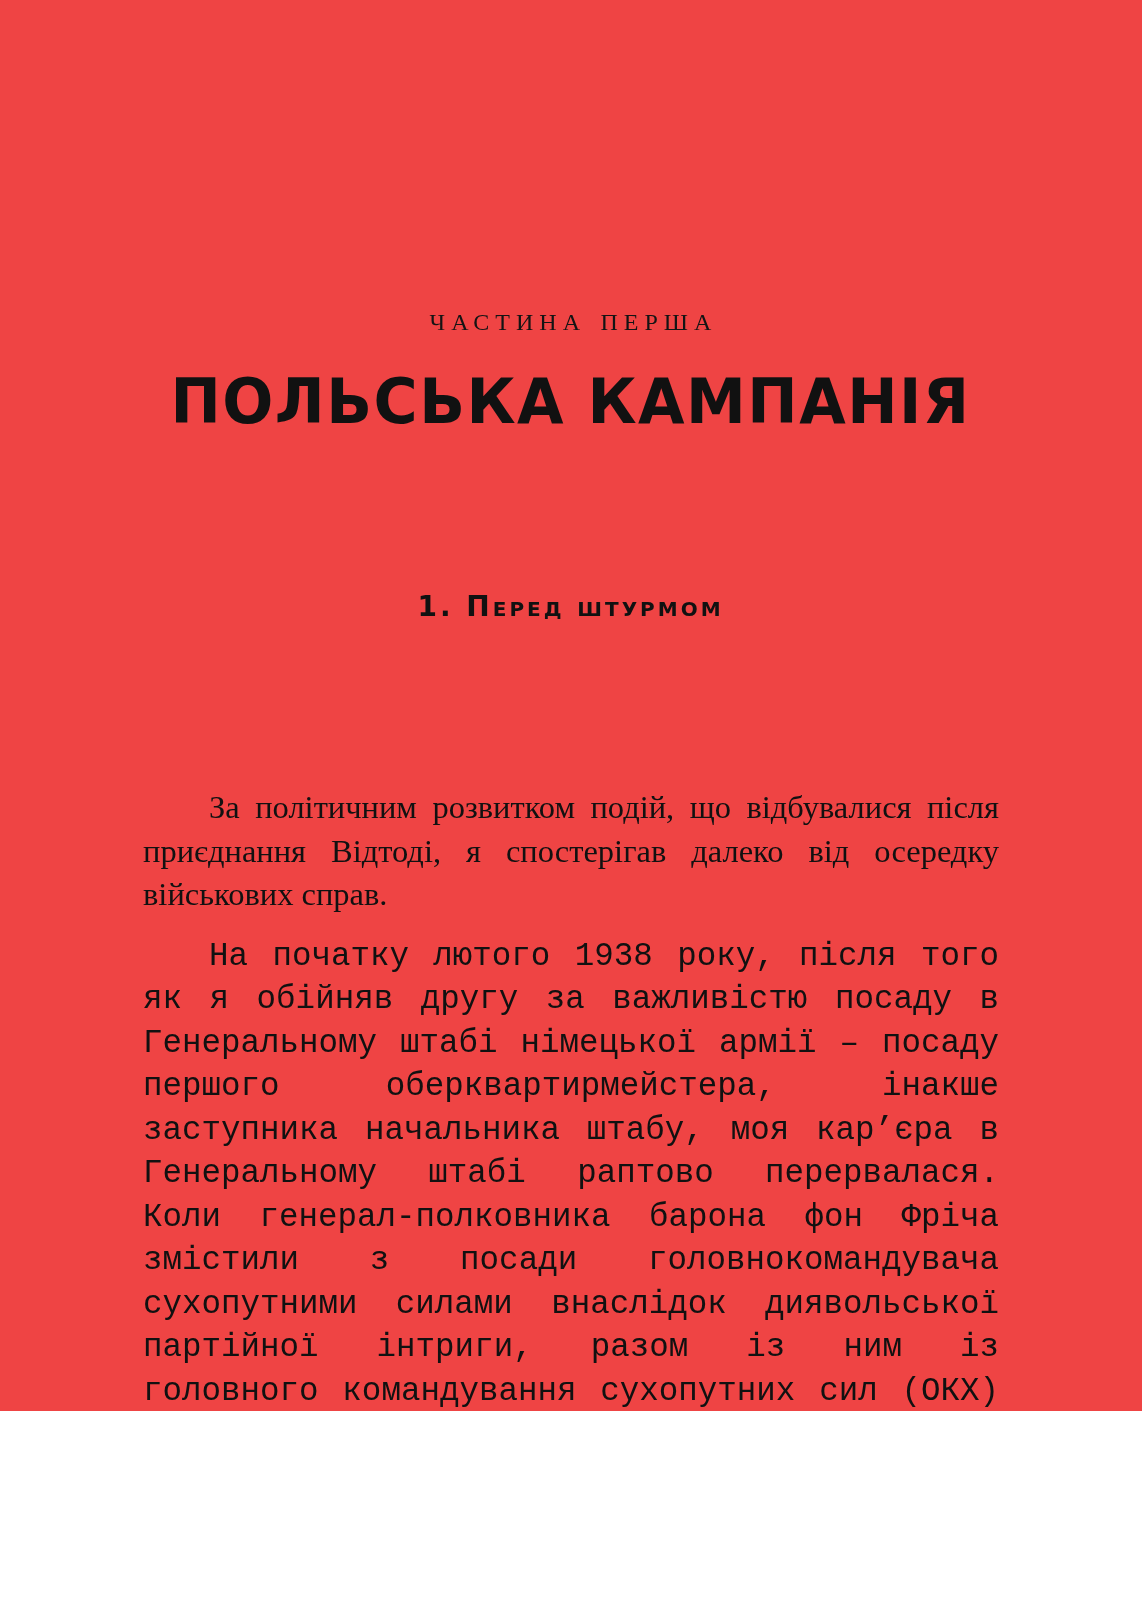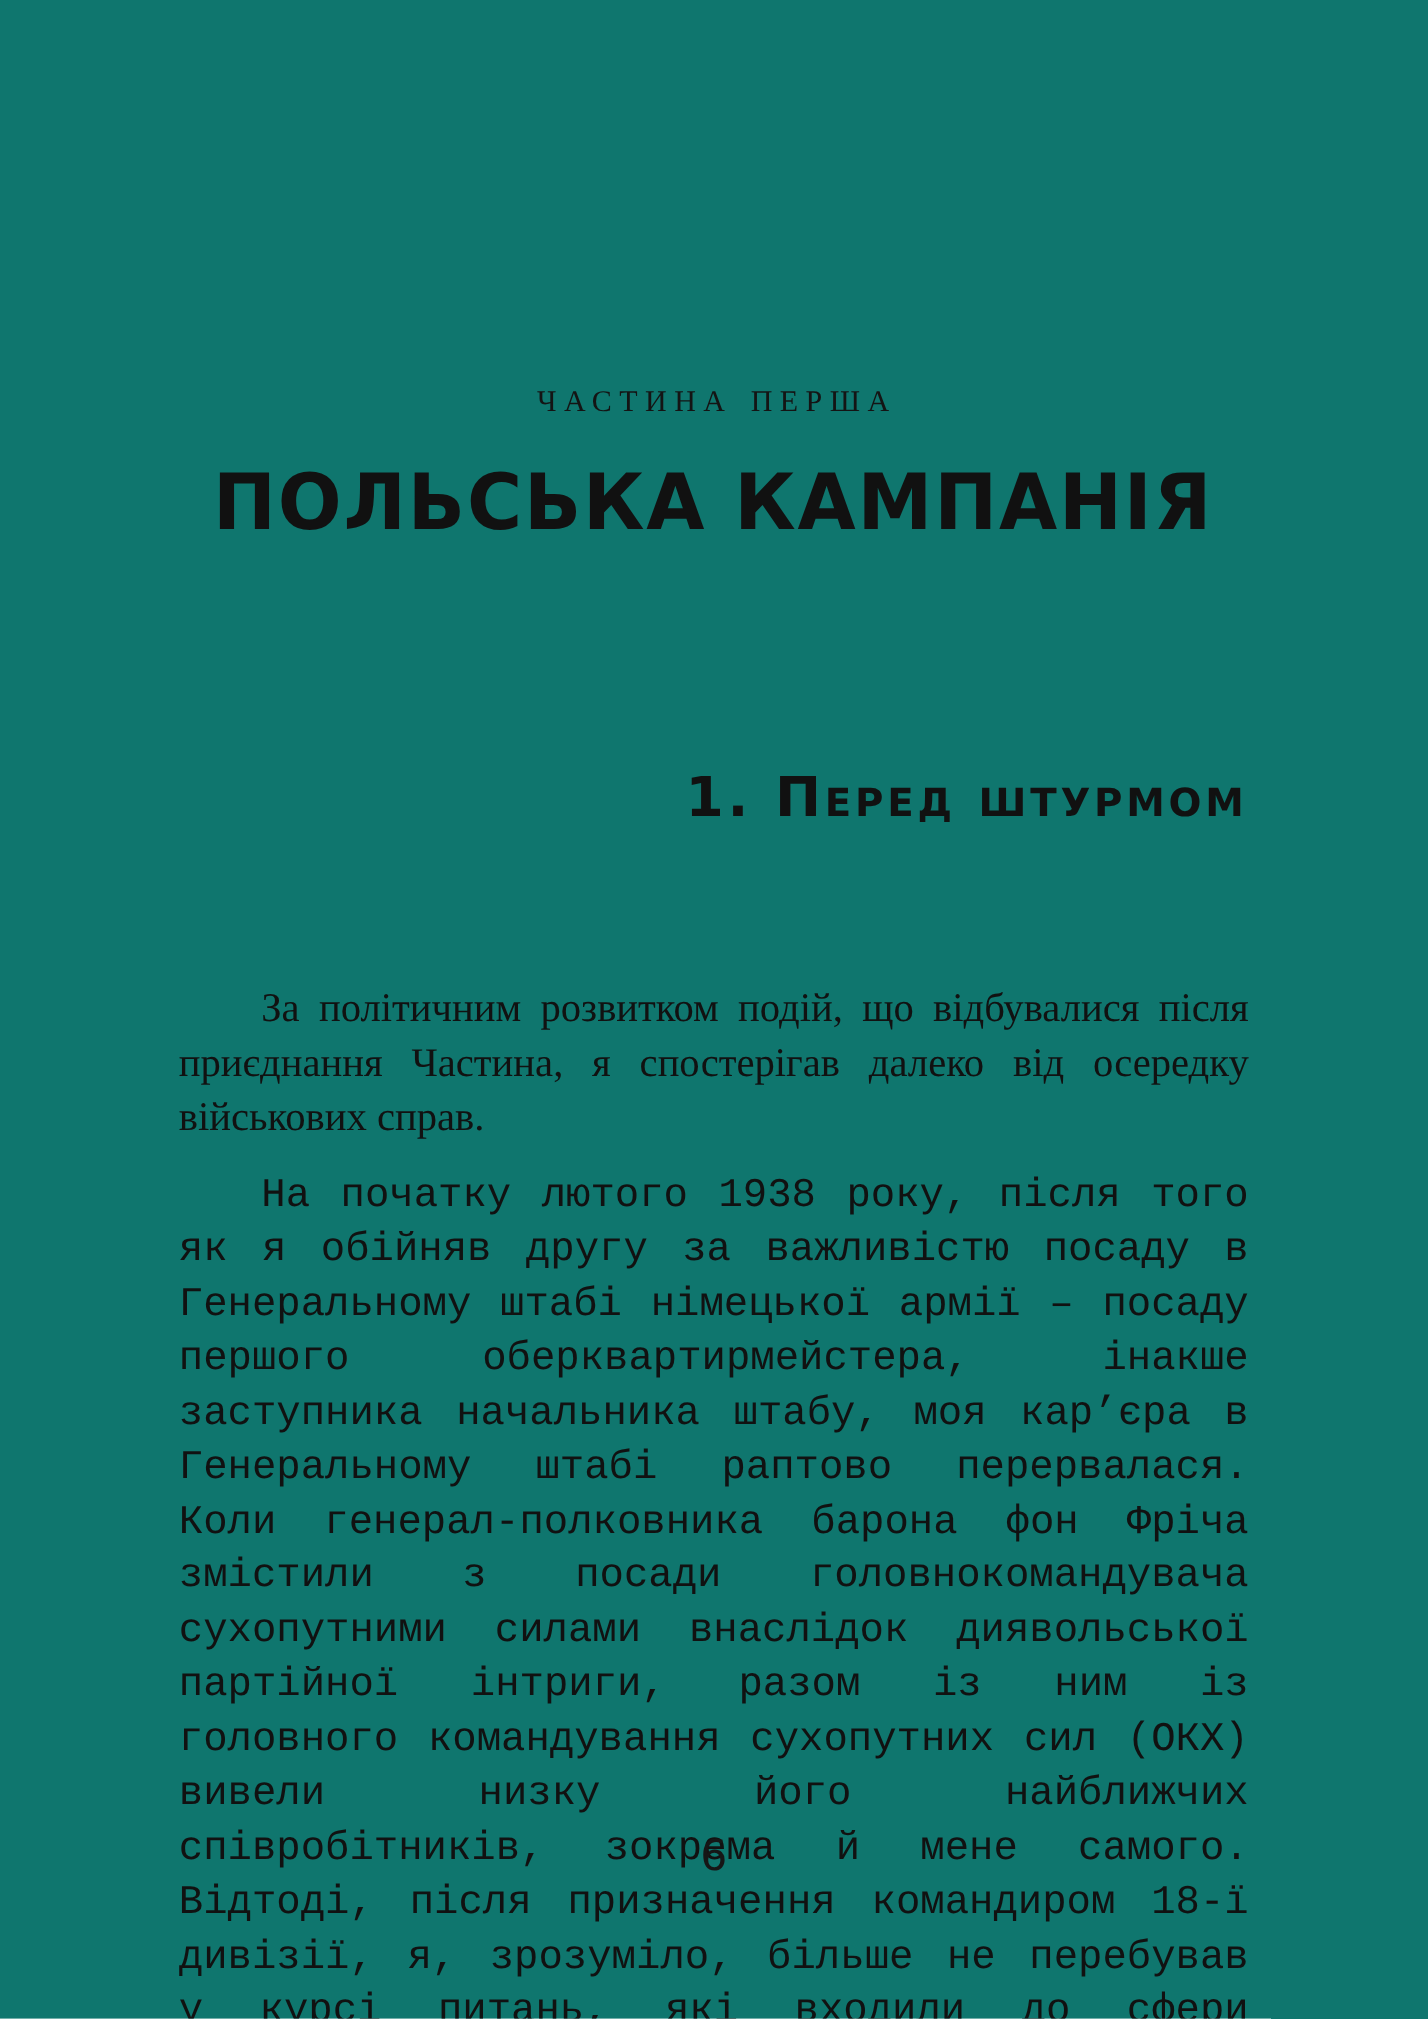--- a/index.html
+++ b/index.html
@@ -5,22 +5,22 @@
 <style>
   html, body {
     margin: 0;
     padding: 0;
     background: #ffffff;
   }
 
   .page {
     position: relative;
     width: 1142px;
-    height: 1615px;
-    background: #0f766e;
+    height: 1411px;
+    background: #ef4444;
     overflow: hidden;
     box-sizing: border-box;
     color: #101010;
     font-family: "Liberation Serif", "DejaVu Serif", serif;
     -webkit-font-smoothing: antialiased;
   }
 
   
   .part-block {
     position: absolute;
@@ -57,25 +57,25 @@
     color: #111111;
     white-space: nowrap;
     transform: scaleX(0.97);
     transform-origin: center center;
   }
 
   
   .chapter-heading {
     position: absolute;
     left: 143px;
-    top: 615px;
+    top: 592px;
     width: 855px;
-    text-align: right;
+    text-align: center;
     font-family: "DejaVu Sans", "Liberation Sans", sans-serif;
-    font-size: 44px;
+    font-size: 28px;
     line-height: 1.1;
     font-weight: 700;
     letter-spacing: 3px;
     font-variant: small-caps;
     color: #111111;
     white-space: nowrap;
   }
 
   
   .body-text {
@@ -122,19 +122,19 @@
 <div class="page">
 
   <div class="part-block">
     <div class="part-label">Частина перша</div>
     <div class="part-title">ПОЛЬСЬКА КАМПАНІЯ</div>
   </div>
 
   <div class="chapter-heading">1. Перед штурмом</div>
 
   <div class="body-text">
-    <p>За політичним розвитком подій, що відбувалися після приєднання Частина, я спостерігав далеко від осередку військових справ.</p>
+    <p>За політичним розвитком подій, що відбувалися після приєднання Відтоді, я спостерігав далеко від осередку військових справ.</p>
     <p>На початку лютого 1938 року, після того як я обійняв другу за важливістю посаду в Генеральному штабі німецької армії – посаду першого оберквартирмейстера, інакше заступника начальника штабу, моя кар’єра в Генеральному штабі раптово перервалася. Коли генерал-полковника барона фон Фріча змістили з посади головнокомандувача сухопутними силами внаслідок диявольської партійної інтриги, разом із ним із головного командування сухопутних сил (ОКХ) вивели низку його найближчих співробітників, зокрема й мене самого. Відтоді, після призначення командиром 18-ї дивізії, я, зрозуміло, більше не перебував у курсі питань, які входили до сфери компетенції вищого командування.</p>
   </div>
 
   <div class="folio">6</div>
 
 </div>
 
 </body></html>

